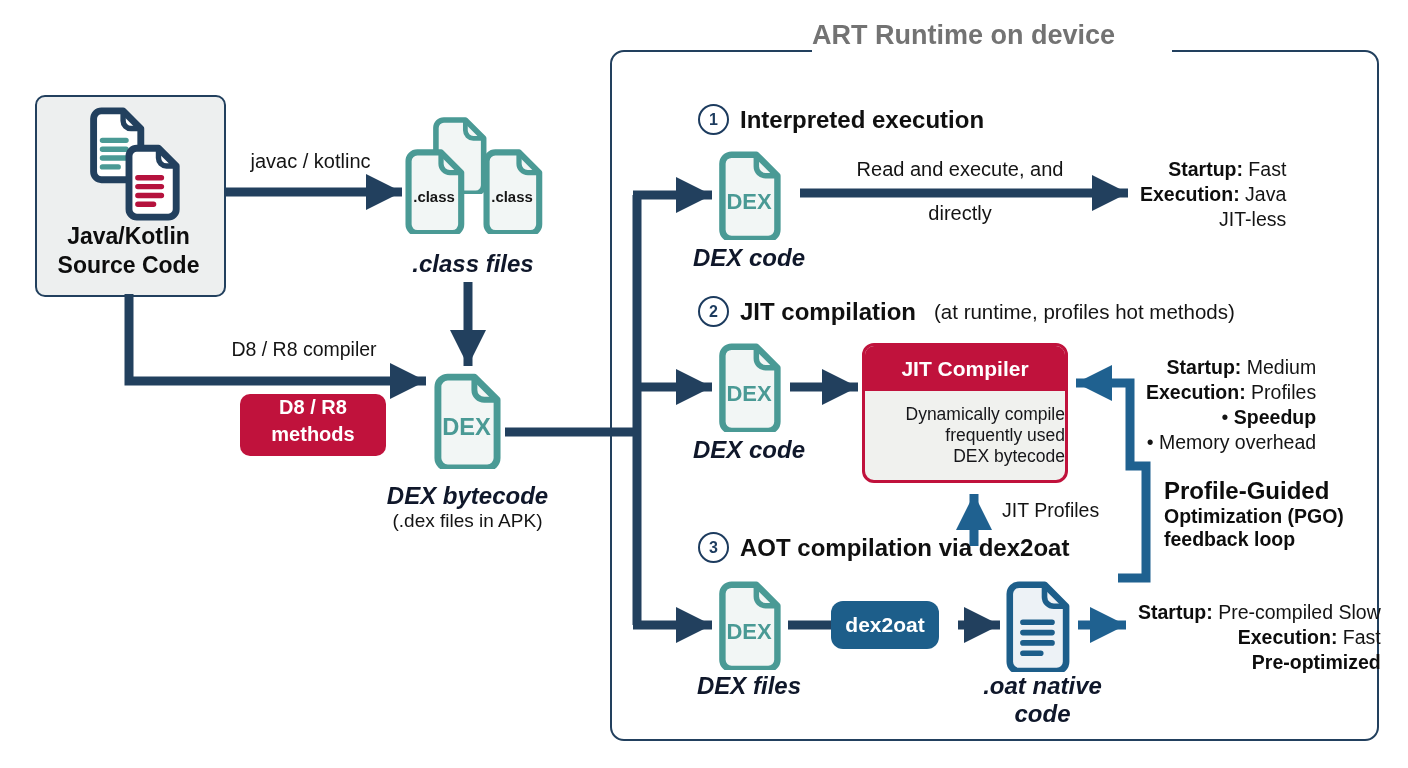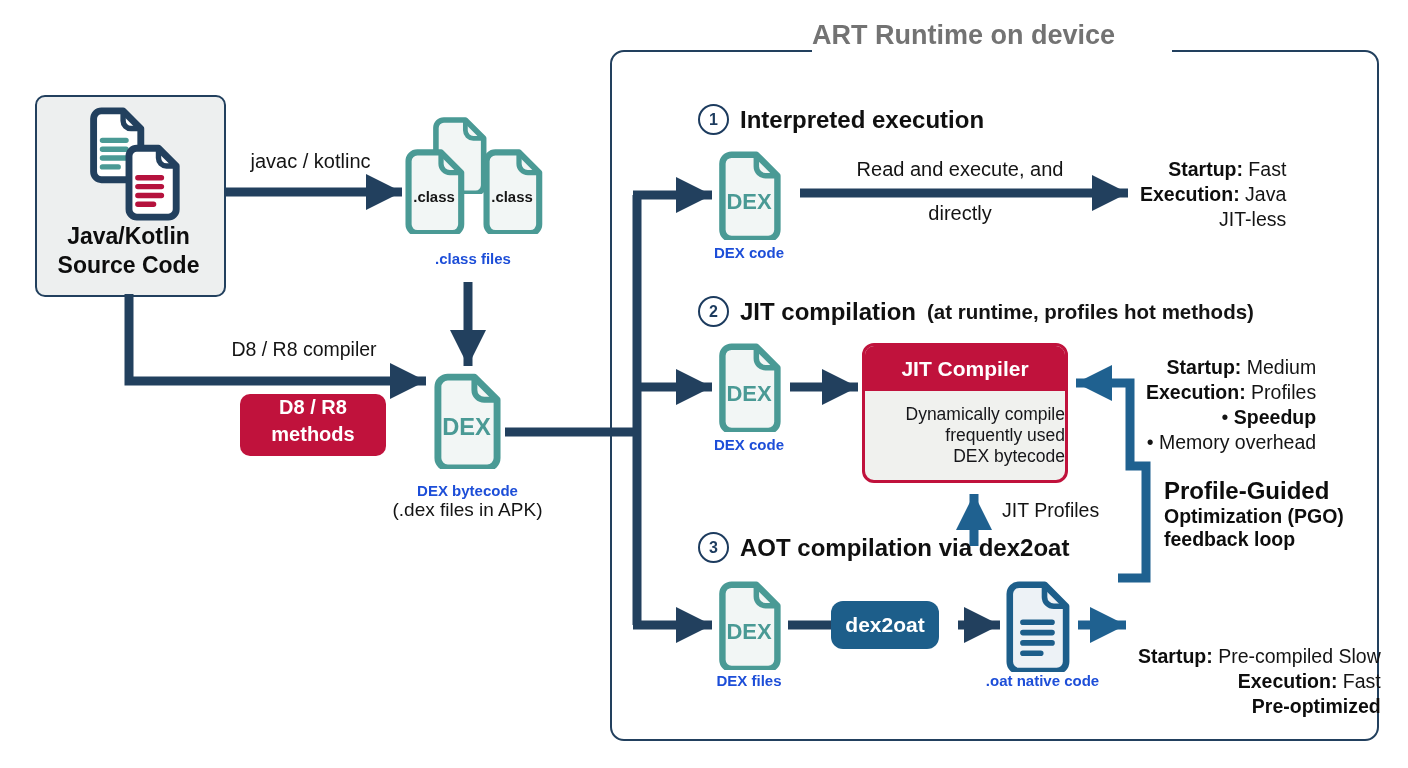--- a/index.html
+++ b/index.html
@@ -10,34 +10,34 @@
 
   
   .source-box{left:35px;top:95px;width:187px;height:198px;background:#edefef;
               border:2.5px solid #22405e;border-radius:10px;}
   .art-box{left:610px;top:50px;width:765px;height:687px;border:2.5px solid #22405e;border-radius:14px;}
   .art-title{left:812px;top:18px;width:360px;font-weight:bold;font-size:27px;
              color:#737373;background:#ffffff;z-index:3;padding:2px 0;}
 
   
   .lbl{font-size:20px;color:#141414;}
-  .cap{font-weight:bold;font-size:15px;color:#1d4ed8;}
+  .cap{font-weight:bold;font-size:24px;color:#0f172a;font-style:italic;}
   .subcap{font-size:19px;color:#141414;}
 
   .d8r8-box{left:240px;top:394px;width:146px;height:62px;background:#c0123c;border-radius:10px;
             color:#fff;font-weight:bold;font-size:20px;line-height:27px;display:flex;
             flex-direction:column;align-items:center;justify-content:flex-start;}
 
   
   .sec-header{display:flex;align-items:center;gap:11px;z-index:2;}
   .num-circle{width:27px;height:27px;min-width:27px;border:2.5px solid #1c3b5e;border-radius:50%;
               color:#1c3b5e;font-weight:bold;font-size:16px;display:inline-flex;
               align-items:center;justify-content:center;}
   .sec-title{font-weight:bold;font-size:24px;color:#101010;}
-  .sec-subtitle{font-size:20.5px;font-weight:bold;color:#141414;}
+  .sec-subtitle{font-size:20.5px;font-weight:normal;color:#141414;margin-left:7px;}
 
   
   .jit-box{left:862px;top:343px;width:206px;height:140px;border:3px solid #c0123c;border-radius:12px;
            background:#f0f1ee;overflow:hidden;display:flex;flex-direction:column;box-sizing:border-box;}
   .jit-head{background:#c0123c;color:#fff;font-weight:bold;font-size:21px;height:45px;min-height:45px;
             display:flex;align-items:center;justify-content:center;}
   .jit-body{flex:1;display:flex;flex-direction:column;align-items:flex-end;justify-content:center;
             font-size:17.5px;line-height:21px;color:#16161a;text-align:center;}
 
   .dex2oat-box{left:831px;top:601px;width:108px;height:48px;background:#1d5e8a;border-radius:12px;
@@ -196,21 +196,21 @@
 
   <div class="abs dex2oat-box">dex2oat</div>
 
   <svg class="abs" style="left:1002px;top:580px;" width="70" height="92" viewBox="0 0 72 98">
     <path class="doc-steel" d="M17 5 h27 l23 23 v59 a10 10 0 0 1 -10 10 h-40 a10 10 0 0 1 -10 -10 v-72 a10 10 0 0 1 10 -10 z"></path>
     <path class="fold-steel" d="M44 5 v13 a10 10 0 0 0 10 10 h13"></path>
     <path class="oat-lines" d="M21 45 h31 M21 56 h31 M21 67 h31 M21 78 h19"></path>
   </svg>
   <div class="abs center cap" style="left:955px;top:672px;width:175px;">.oat native code</div>
 
-  <div class="abs stats" style="left:1138px;top:600px;margin-top:44px;">
+  <div class="abs stats" style="left:1138px;top:600px;">
     <div class="stat-row"><span></span><b>Startup:</b><span> Pre-compiled Slow</span></div>
     <div class="stat-row"><span></span><b>Execution:</b><span> Fast</span></div>
     <div class="stat-row"><span></span><b>Pre-optimized</b><span></span></div>
   </div>
 
   <svg class="connectors" width="1408" height="768" viewBox="0 0 1408 768">
     <defs>
       <marker id="ah-navy" markerWidth="4.2" markerHeight="4" refX="4" refY="2" orient="auto" markerUnits="strokeWidth">
         <path d="M0,0 L4,2 L0,4 Z" fill="#22405e"></path>
       </marker>

